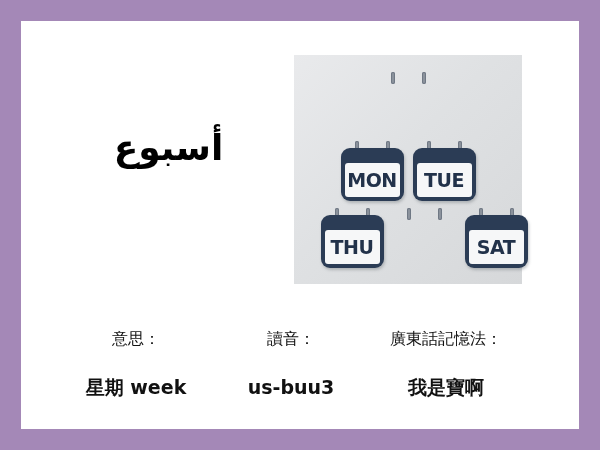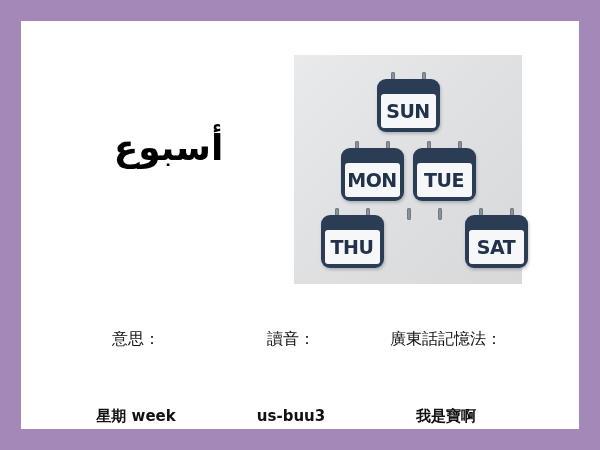--- a/index.html
+++ b/index.html
@@ -140,48 +140,42 @@
   }
   #info-row-headers .info-cell {
     font-size: 16px;
     font-weight: 400;
     line-height: 26px;
   }
   #info-row-values {
     margin-top: 22px;
   }
   #info-row-values .info-cell {
-    font-size: 15px;
+    font-size: 19px;
     font-weight: 700;
     line-height: 26px;
-    margin-top: 29px;
   }
   .cell-meaning   { flex: 0 0 150px; }
   .cell-reading   { flex: 0 0 160px; }
   .cell-mnemonic  { flex: 0 0 150px; }
 </style>
 </head>
 <body>
 
 <div id="flashcard-frame">
   <div id="flashcard-canvas">
 
     <div id="headword">أسبوع</div>
 
     <div id="illustration-panel">
 
       <div class="cal-row" id="cal-row-1">
         <div class="calendar-icon">
           <span class="cal-ring left"></span>
           <span class="cal-ring right"></span>
-          <div class="cal-body">
-            <div class="cal-page">
-              <span class="cal-label">SUN</span>
-            </div>
-          </div>
         </div>
       </div>
 
       <div class="cal-row" id="cal-row-2">
         <div class="calendar-icon">
           <span class="cal-ring left"></span>
           <span class="cal-ring right"></span>
           <div class="cal-body">
             <div class="cal-page">
               <span class="cal-label">MON</span>

